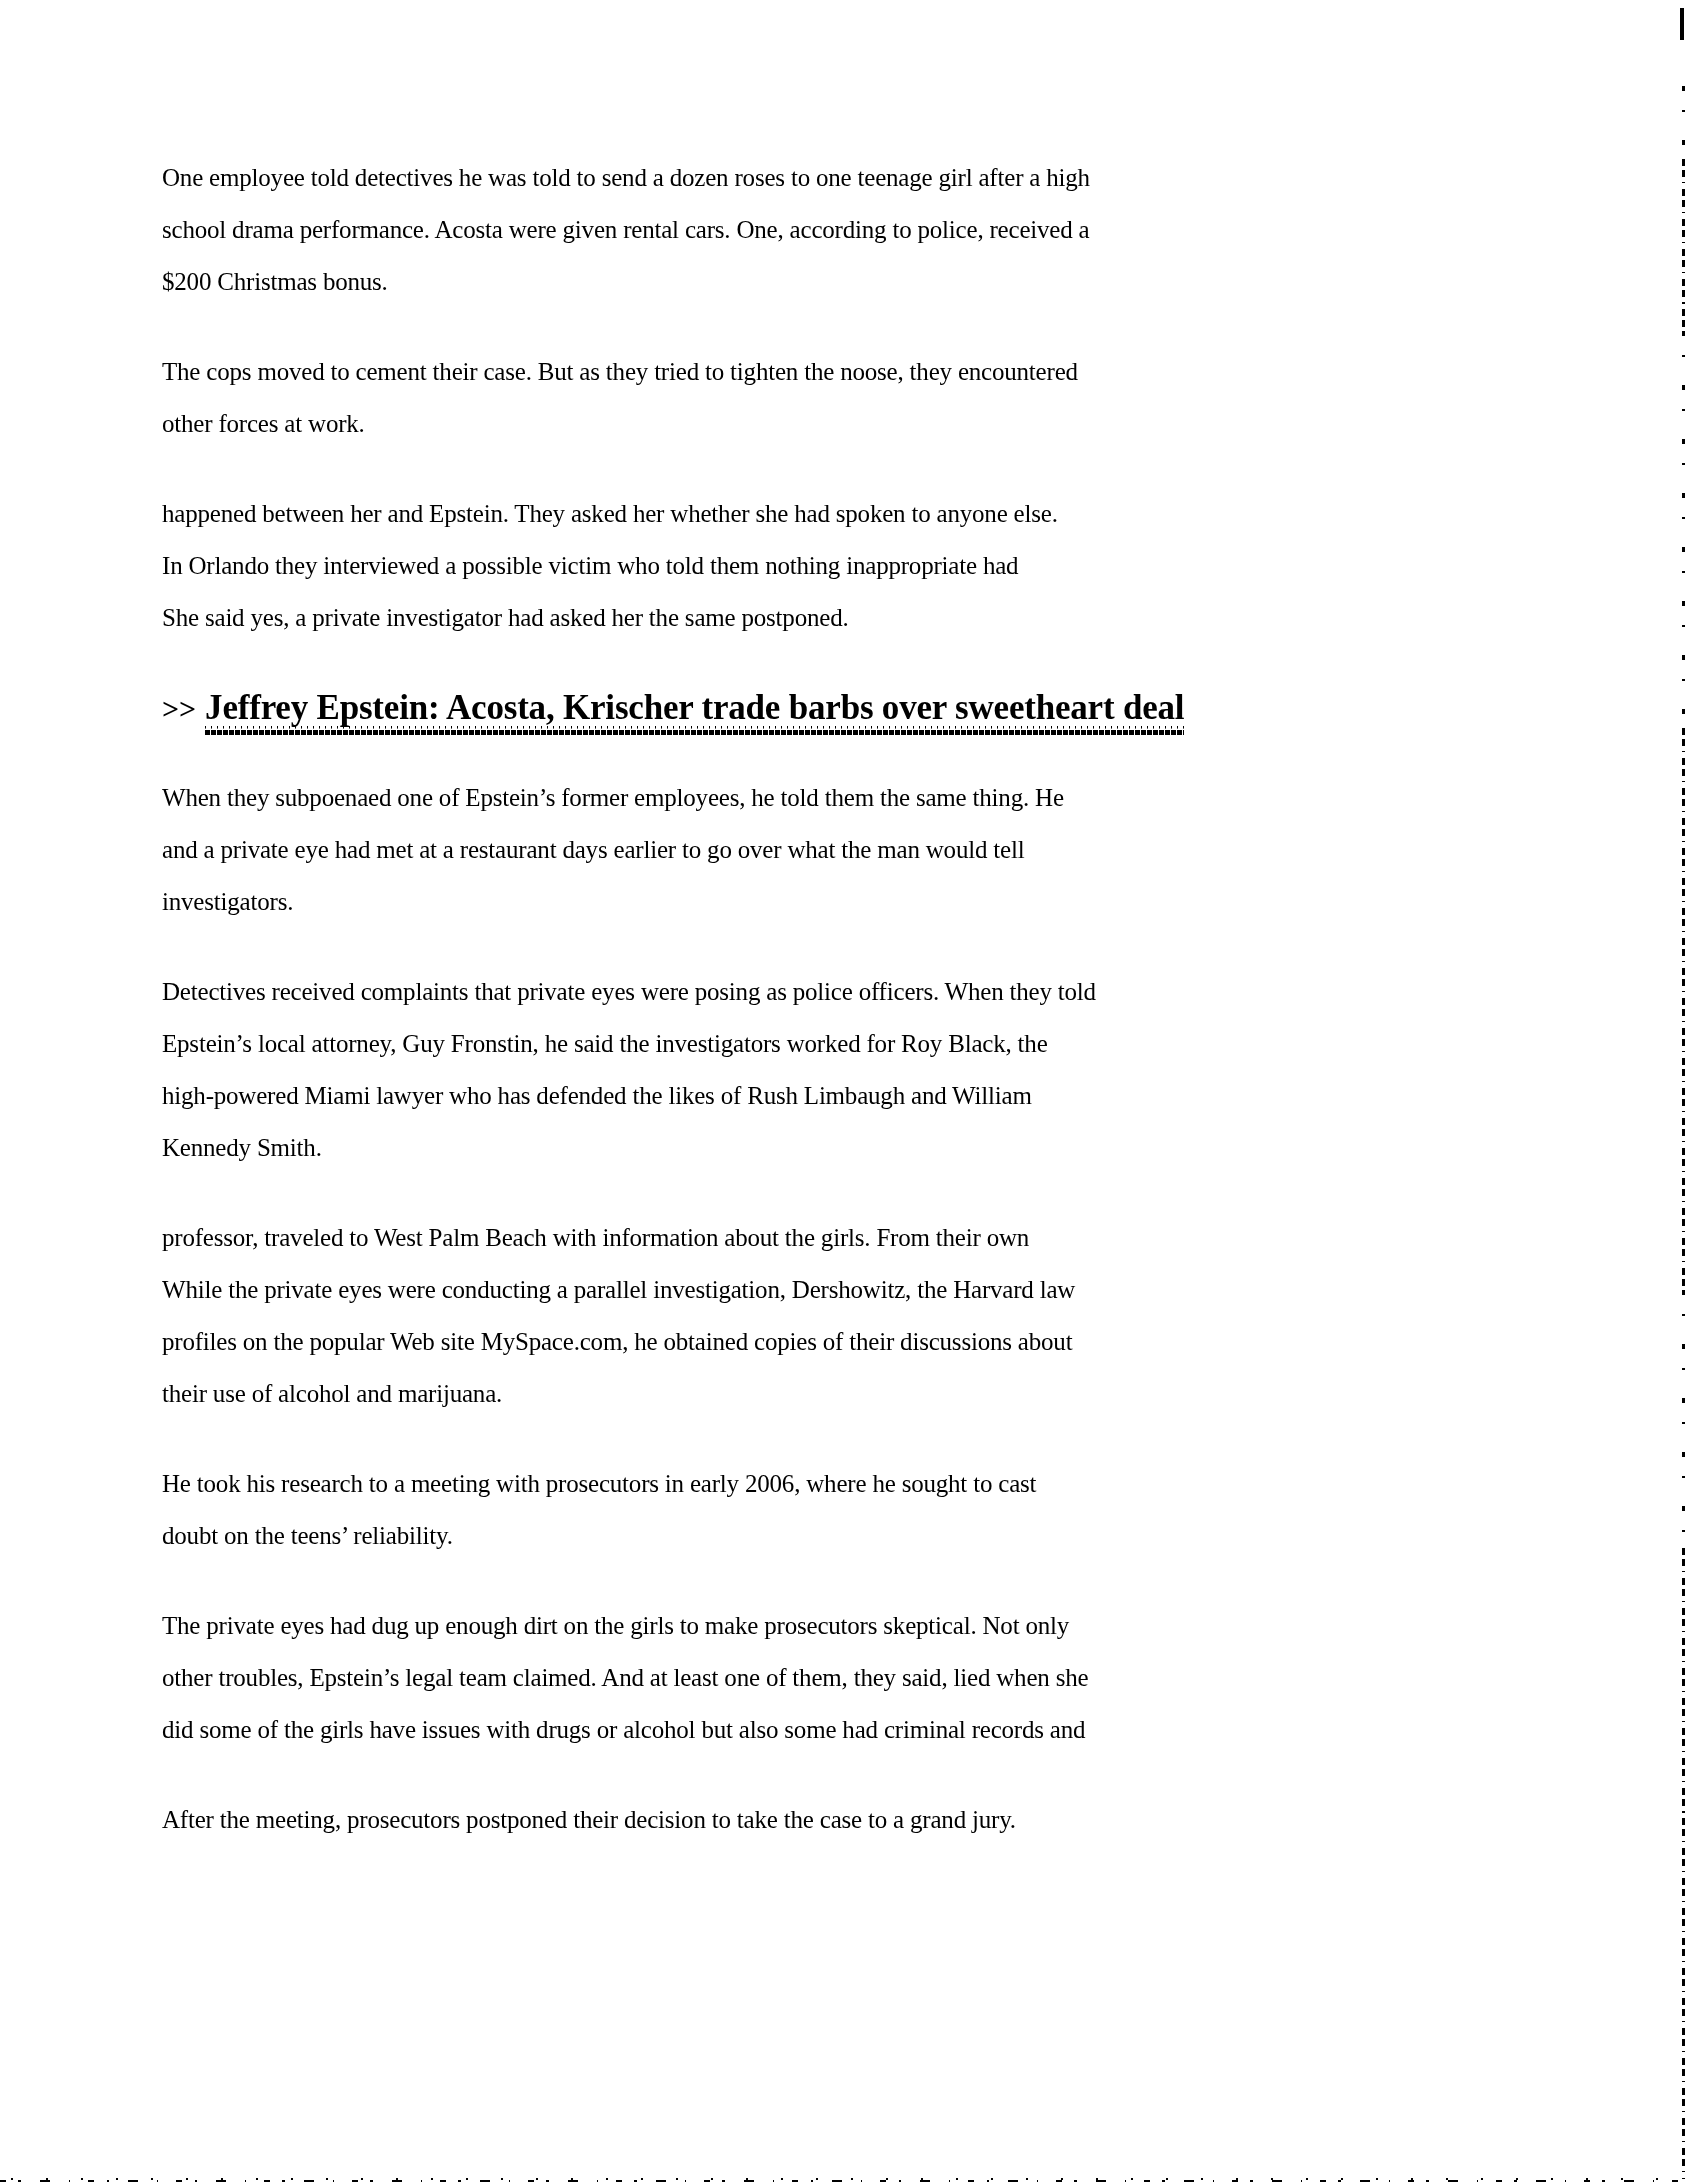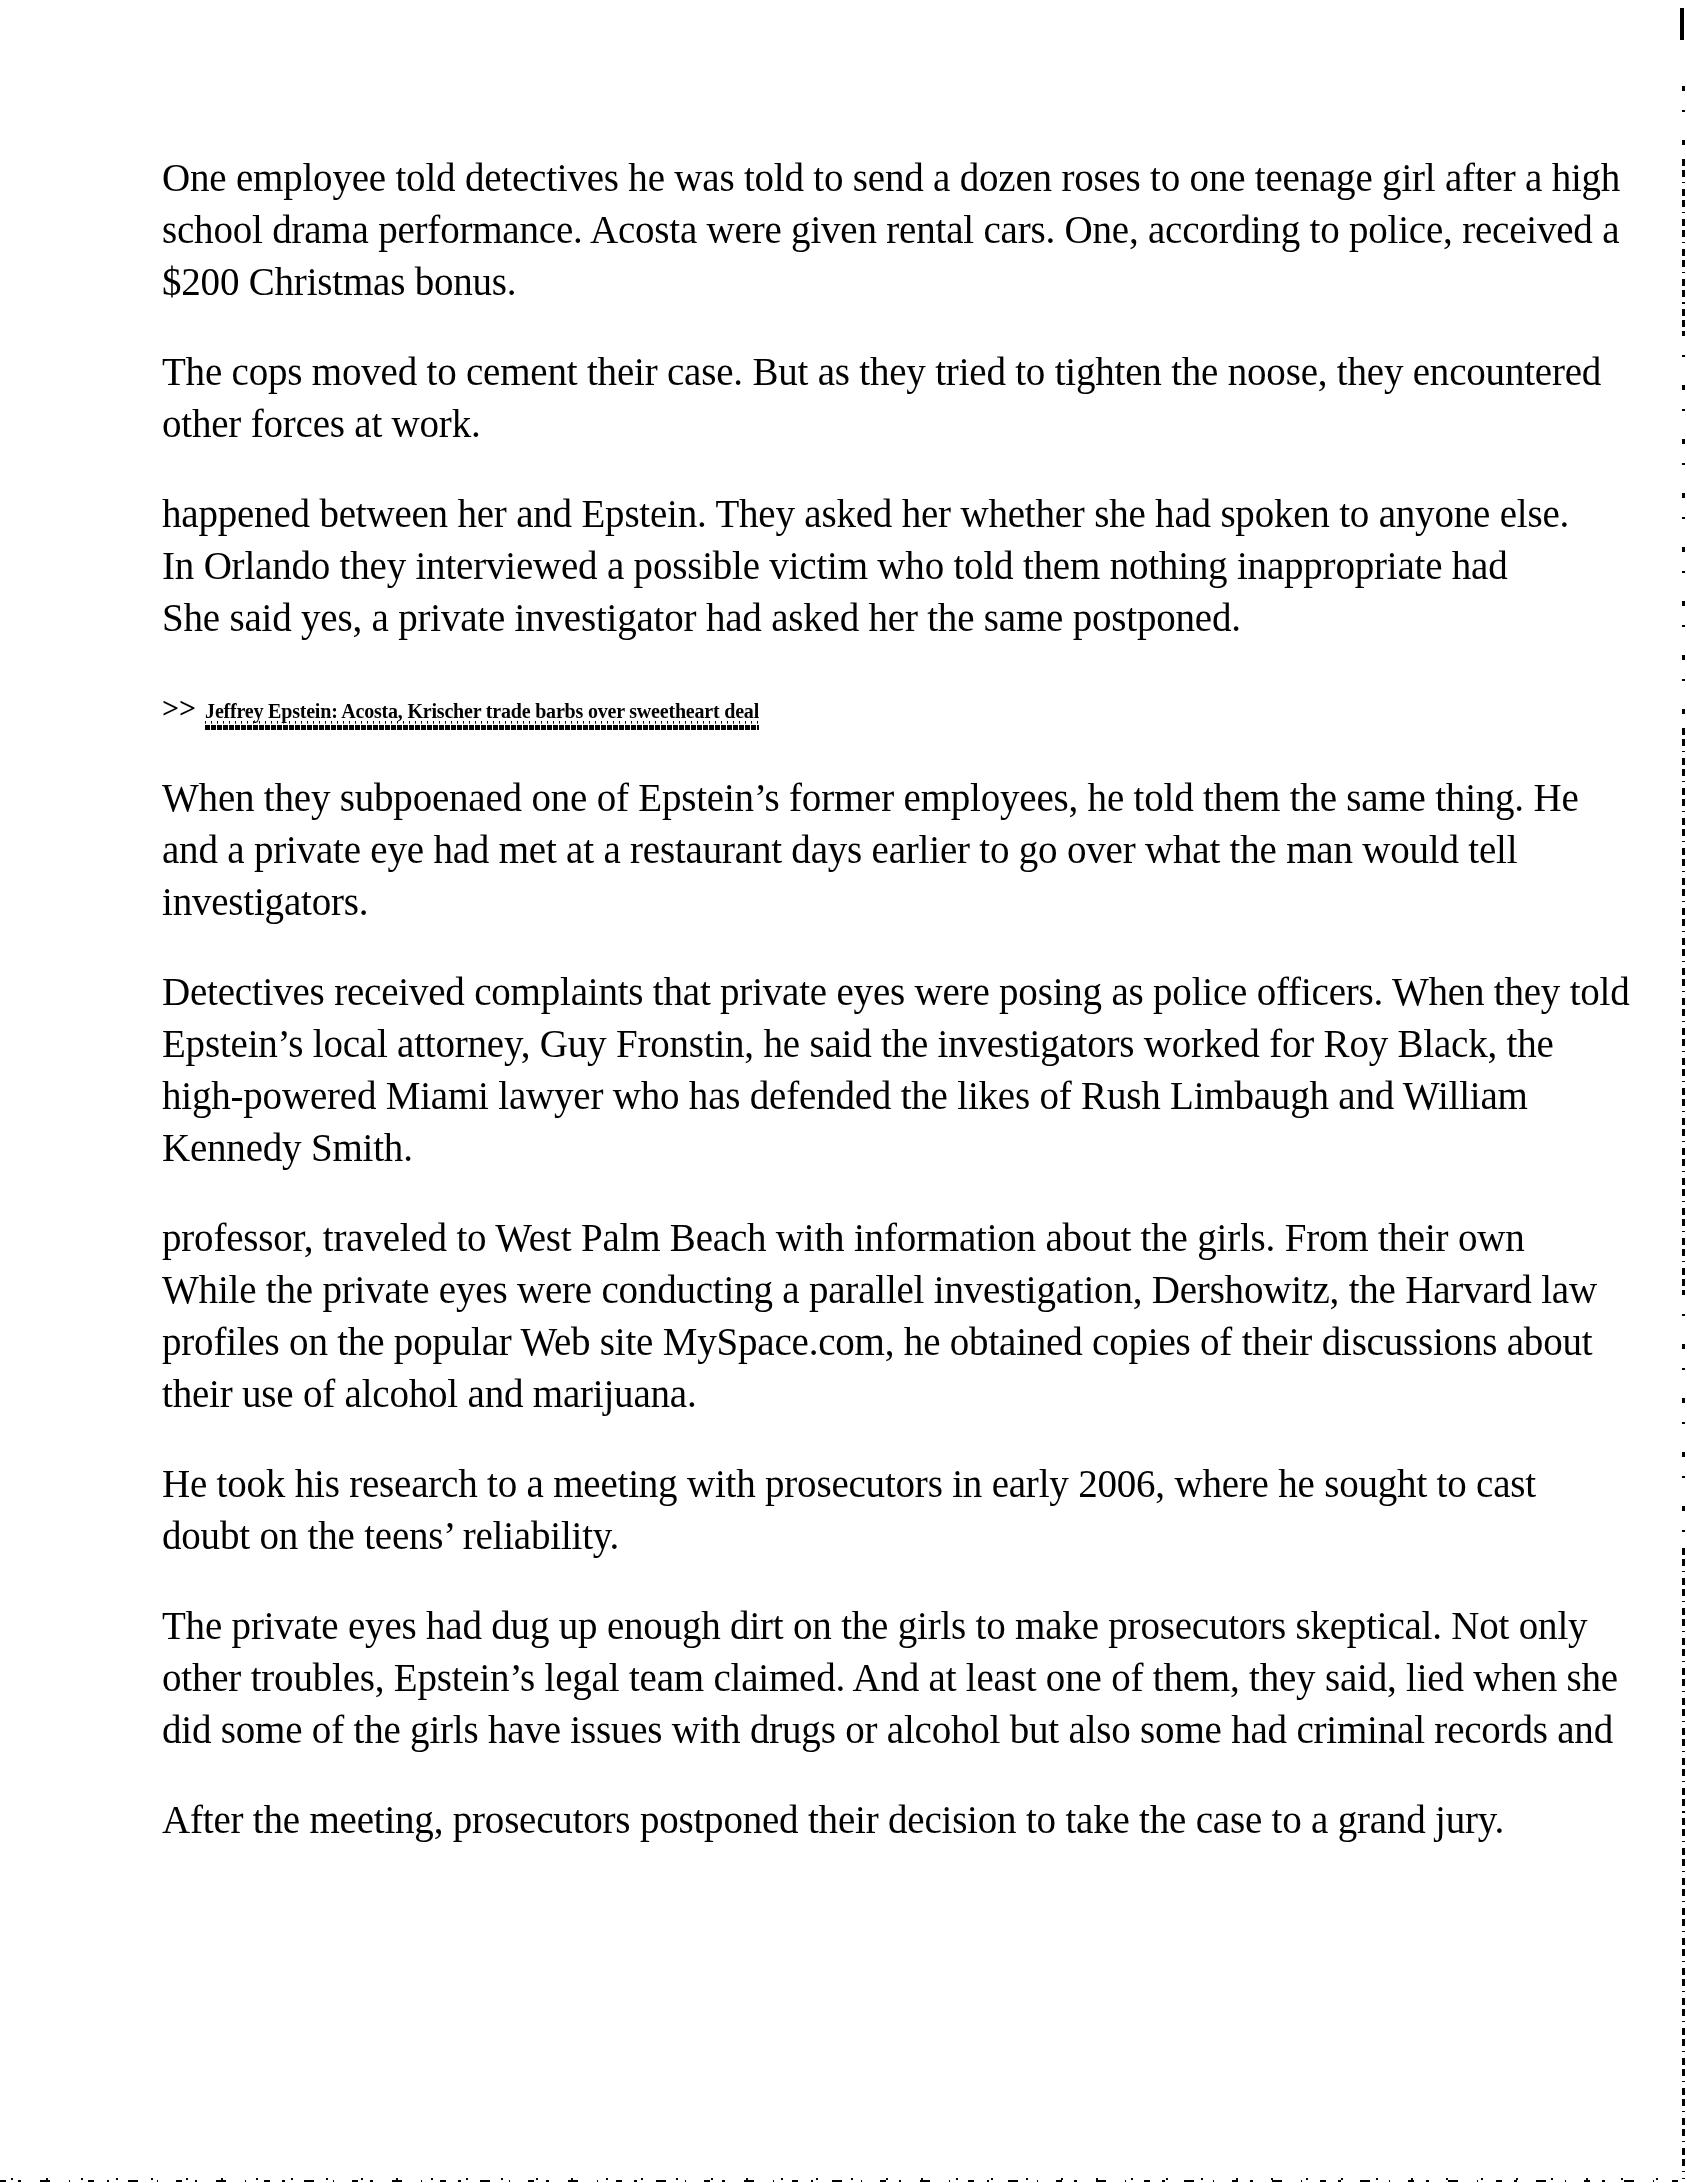--- a/index.html
+++ b/index.html
@@ -15,39 +15,39 @@
   .content {
     position: absolute;
     left: 162px;
     top: 152px;
     width: 1363px;
   }
   .para { margin: 0 0 38px 0; padding: 0; }
   .line {
     height: 52px;
     line-height: 52px;
-    font-size: 39px;
+    font-size: 25px;
     letter-spacing: -0.2px;
     white-space: nowrap;
     color: #000000;
   }
   .headline-row {
     height: 52px;
     line-height: 52px;
     margin-bottom: 38px;
     white-space: nowrap;
   }
   .hl-prefix {
     font-size: 30px;
     font-weight: bold;
     letter-spacing: -0.2px;
     margin-right: 9.3px;
   }
   .hl-text {
-    font-size: 20px;
+    font-size: 35px;
     font-weight: bold;
     letter-spacing: -0.2px;
     color: #000000;
     text-decoration: none;
     cursor: pointer;
     padding-bottom: 10.6px;
     background-image:
       repeating-linear-gradient(90deg, #000 0 1.3px, transparent 1.3px 6px),
       repeating-linear-gradient(90deg, #000 0 4.6px, transparent 4.6px 6px);
     background-size: 100% 2.6px, 100% 5.3px;

